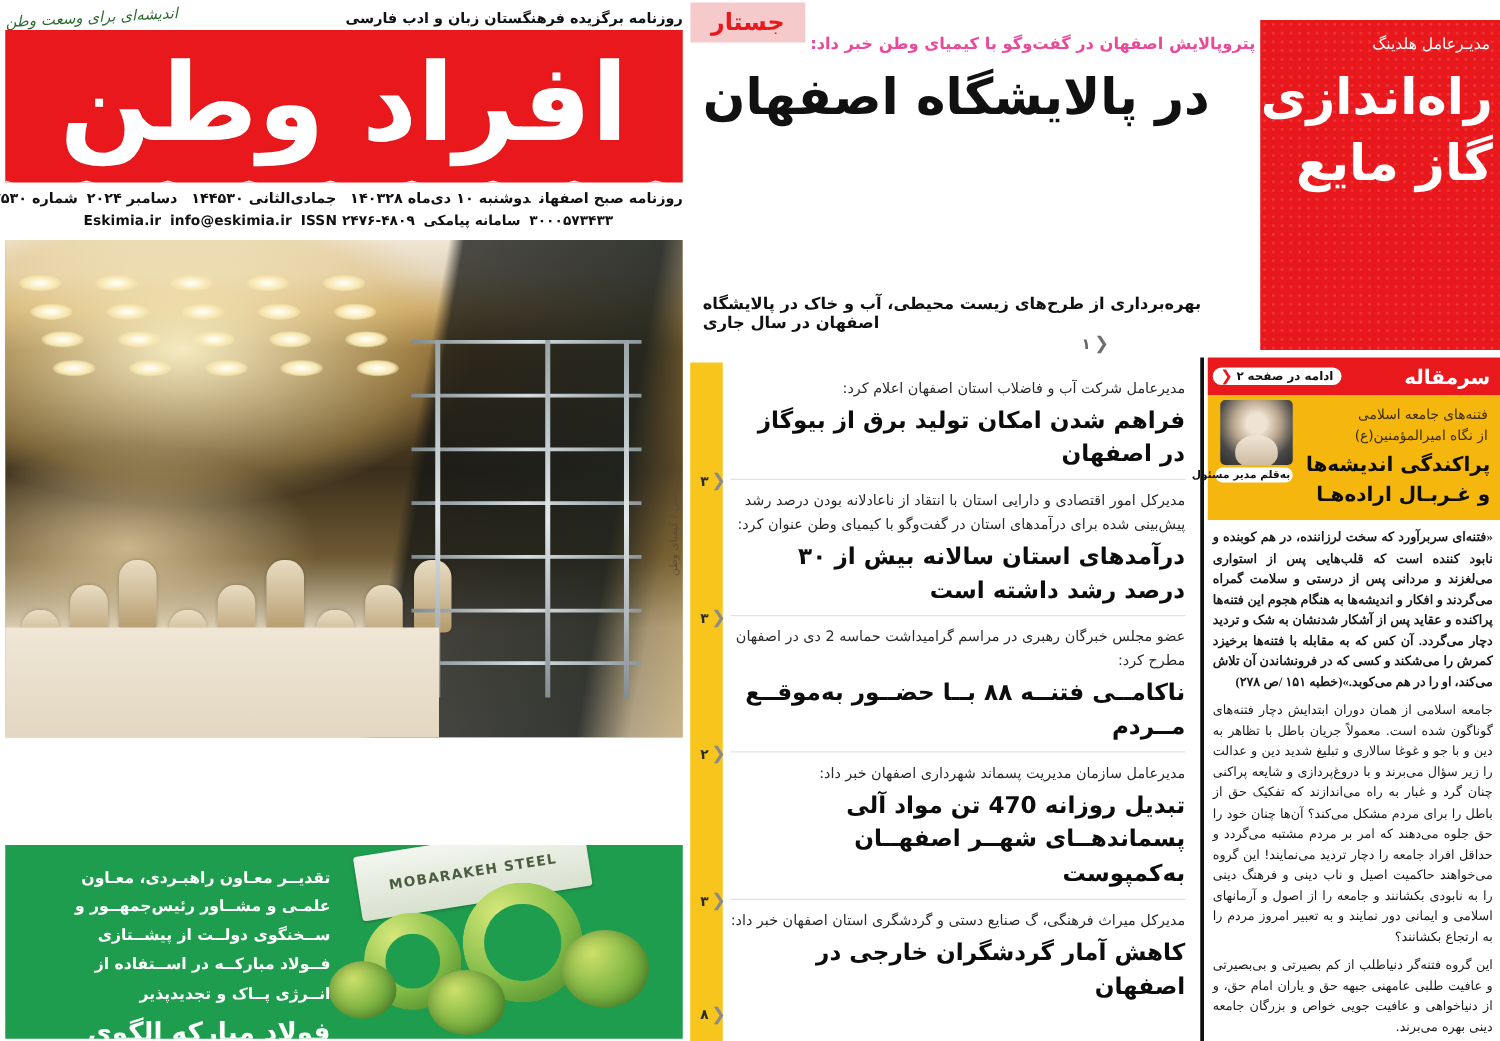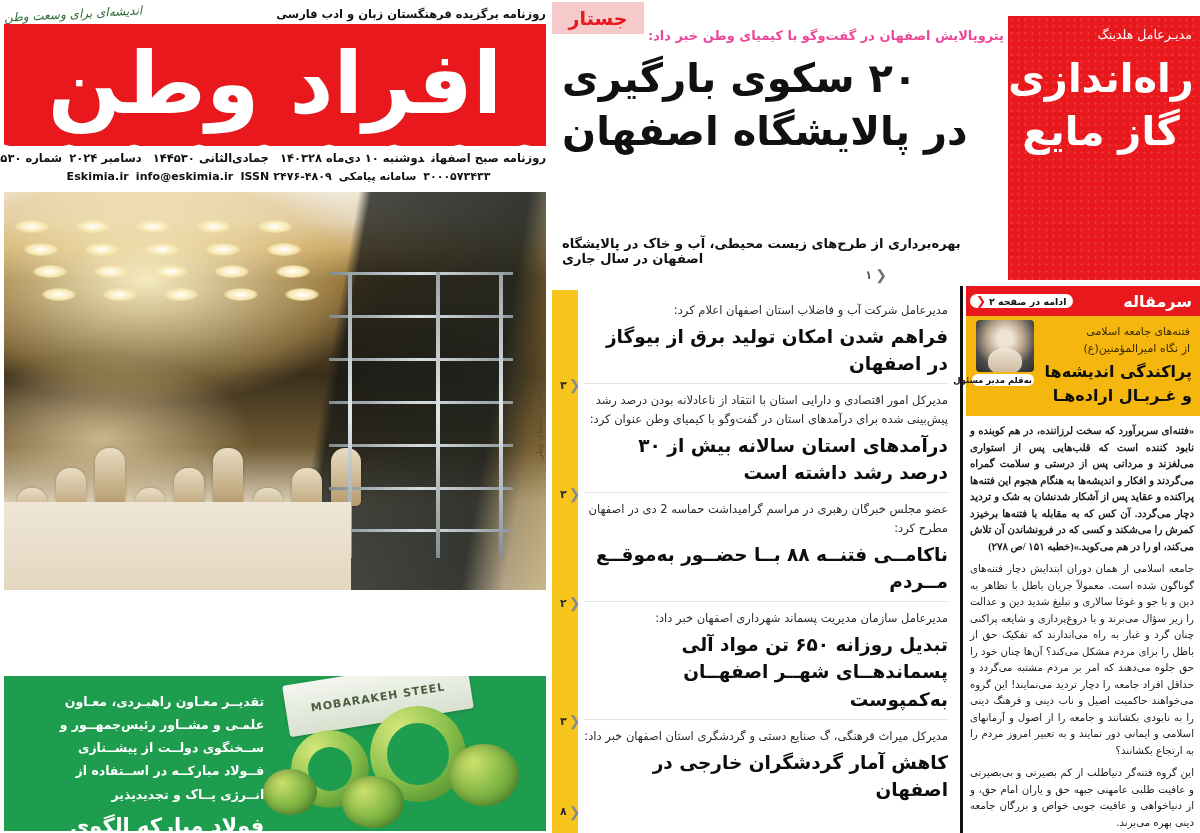--- a/index.html
+++ b/index.html
@@ -170,21 +170,21 @@
     line-height:1.5; white-space:nowrap;
   }
   .lead-kicker-red {
     position:absolute; right:8px; top:26px; width:182px;
     font-size:12.5px; font-weight:normal; color:#ffffff; text-align:right;
     line-height:1.5;
   }
   .lead-title-red {
     position:absolute; right:6px; top:52px; width:186px;
     color:#ffffff; font-size:40px; font-weight:bold; line-height:1.32;
-    text-align:center; letter-spacing:-1.2px;
+    text-align:right; letter-spacing:-1.2px;
   }
   .lead-title-black {
     position:absolute; right:198px; left:10px; top:52px;
     color:#111; font-size:40px; font-weight:bold; line-height:1.32;
     text-align:left; letter-spacing:-1.2px;
   }
   .lead-sub {
     position:absolute; right:198px; left:10px; top:236px;
     font-size:13px; font-weight:bold; color:#111; text-align:left;
   }
@@ -378,21 +378,20 @@
     <div class="jostar-box">
       <span>جستار</span>
     </div>
     <div class="lead-kicker">پتروپالایش اصفهان در گفت‌وگو با کیمیای وطن خبر داد:</div>
     <div class="lead-kicker-red">مدیـرعامل هلدینگ</div>
     <div class="lead-title-red">
       <div>راه‌اندازی</div>
       <div>گاز مایع</div>
     </div>
     <div class="lead-title-black">
-      <div>۲۰ سکوی بارگیری</div>
       <div>در پالایشگاه اصفهان</div>
     </div>
     <div class="lead-sub">بهره‌برداری از طرح‌های زیست محیطی، آب و خاک در پالایشگاه اصفهان در سال جاری</div>
     <div class="lead-pg">
       <span class="chev">❮</span>
       <span>۱</span>
     </div>
   </div>
 
   <div class="news-col">
@@ -417,21 +416,21 @@
         <div class="news-item">
           <div class="ni-kicker">عضو مجلس خبرگان رهبری در مراسم گرامیداشت حماسه 2 دی در اصفهان مطرح کرد:</div>
           <div class="ni-title">ناکامــی فتنــه ۸۸ بــا حضــور به‌موقــع مــردم</div>
           <div class="ni-pg">
             <span class="chev">❮</span>
             <span>۲</span>
           </div>
         </div>
         <div class="news-item">
           <div class="ni-kicker">مدیرعامل سازمان مدیریت پسماند شهرداری اصفهان خبر داد:</div>
-          <div class="ni-title">تبدیل روزانه ۶۵۰ تن مواد آلی پسماندهــای شهــر اصفهــان به‌کمپوست</div>
+          <div class="ni-title">تبدیل روزانه 470 تن مواد آلی پسماندهــای شهــر اصفهــان به‌کمپوست</div>
           <div class="ni-pg">
             <span class="chev">❮</span>
             <span>۳</span>
           </div>
         </div>
         <div class="news-item">
           <div class="ni-kicker">مدیرکل میراث فرهنگی، گ صنایع دستی و گردشگری استان اصفهان خبر داد:</div>
           <div class="ni-title">کاهش آمار گردشگران خارجی در اصفهان</div>
           <div class="ni-pg">
             <span class="chev">❮</span>

